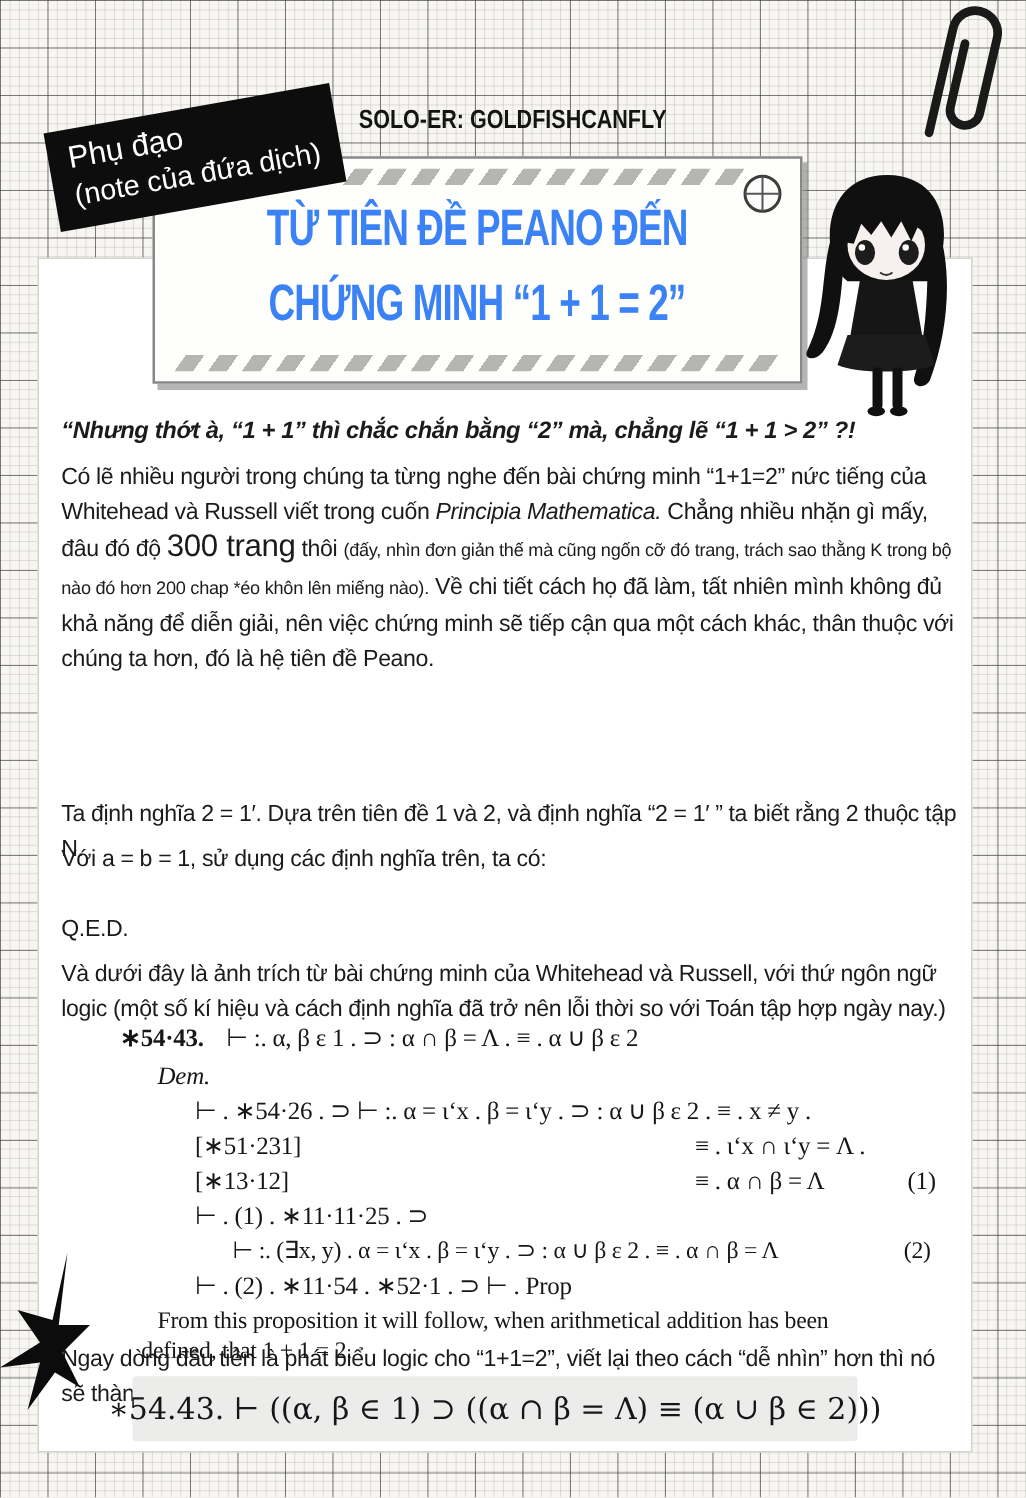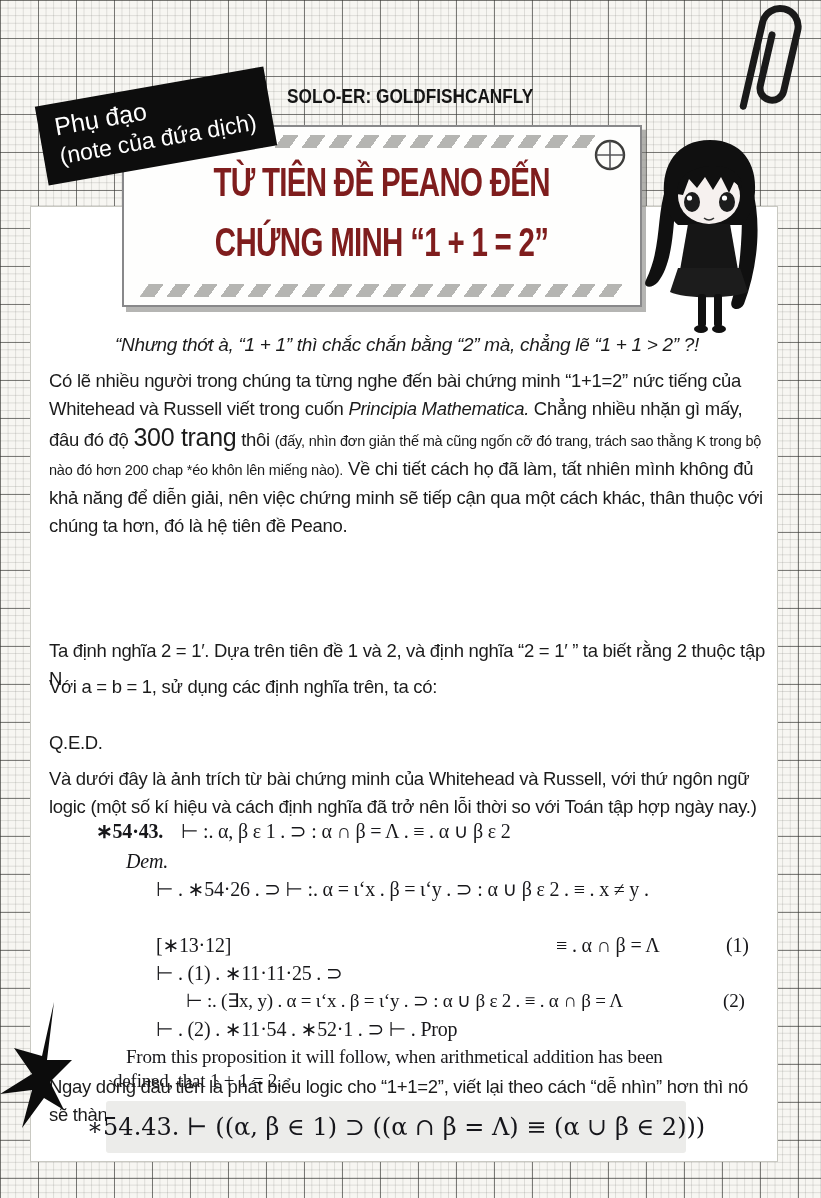--- a/index.html
+++ b/index.html
@@ -27,30 +27,30 @@
   .panel-inner{position:absolute;left:18px;top:0;width:716px;height:100%;}
   .titlecard{position:absolute;left:122px;top:125px;width:520px;height:182px;background:#fefefd;
     border:2px solid #88888a;box-shadow:4px 5px 0 rgba(120,120,116,.55);z-index:5;box-sizing:border-box;}
   .stripes{position:absolute;left:20px;right:40px;height:13px;
     background:repeating-linear-gradient(90deg,#b5b5b2 0 15px,transparent 15px 27px);
     transform:skewX(-35deg);}
   .stripes.top{top:8px;}
   .stripes.bottom{bottom:8px;right:20px;}
   .grommet{position:absolute;right:12px;top:10px;}
   .title-line{position:absolute;left:0;right:0;text-align:center;font-weight:bold;
-    color:#7f1d1d;font-size:41px;line-height:46px;}
+    color:#3b82f6;font-size:41px;line-height:46px;}
   .title-line span{display:inline-block;transform:scaleX(.72);white-space:nowrap;letter-spacing:-1px;}
   .tl1{top:32px;}
   .tl2{top:92px;}
   .chibi{position:absolute;left:628px;top:132px;z-index:7;}
   .paperclip{position:absolute;left:727px;top:-10px;transform:rotate(13deg);z-index:8;}
   .splat{position:absolute;left:-8px;top:998px;z-index:7;}
   
   .blk{position:absolute;left:0;width:716px;font-size:18.5px;line-height:28px;letter-spacing:-.3px;}
-  .quote{top:124px;text-align:center;font-weight:normal;font-style:italic;font-size:19px;}
+  .quote{top:124px;font-weight:bold;font-style:italic;font-size:19px;}
   .p1{top:160px;}
   .p1 .it{font-style:italic;}
   .p1 .big{font-size:25px;}
   .p1 .small{font-size:14.5px;letter-spacing:-.2px;}
   .heading{top:318px;}
   .def1{top:346px;}
   .def2{top:430px;}
   .voi{top:466px;}
   .eq{top:494px;}
   .qed{top:522px;}
@@ -104,20 +104,21 @@
       <div class="blk def2">Ta định nghĩa 2 = 1′. Dựa trên tiên đề 1 và 2, và định nghĩa “2 = 1′ ” ta biết rằng 2 thuộc tập N.</div>
       <div class="blk voi">Với a = b = 1, sử dụng các định nghĩa trên, ta có:</div>
       <div class="blk qed">Q.E.D.</div>
 
       <div class="blk p3">Và dưới đây là ảnh trích từ bài chứng minh của Whitehead và Russell, với thứ ngôn ngữ logic (một số kí hiệu và cách định nghĩa đã trở nên lỗi thời so với Toán tập hợp ngày nay.)</div>
 
       <div class="mathblk">
         <div class="ml m0"><span class="lbl">∗54·43.</span><span>⊢ :. α, β ε 1 . ⊃ : α ∩ β = Λ . ≡ . α ∪ β ε 2</span></div>
         <div class="ml mdem">Dem.</div>
         <div class="ml m2">⊢ . ∗54·26 . ⊃ ⊢ :. α = ι‘x . β = ι‘y . ⊃ : α ∪ β ε 2 . ≡ . x ≠ y .</div>
+        <div class="ml m3"><span>[∗51·231]</span><span class="rt">≡ . ι‘x ∩ ι‘y = Λ .</span></div>
         <div class="ml m4"><span>[∗13·12]</span><span class="rt">≡ . α ∩ β = Λ</span><span class="num">(1)</span></div>
         <div class="ml m5">⊢ . (1) . ∗11·11·25 . ⊃</div>
         <div class="ml m6"><span>⊢ :. (∃x, y) . α = ι‘x . β = ι‘y . ⊃ : α ∪ β ε 2 . ≡ . α ∩ β = Λ</span><span class="num">(2)</span></div>
         <div class="ml m7">⊢ . (2) . ∗11·54 . ∗52·1 . ⊃ ⊢ . Prop</div>
         <div class="ml meng1">From this proposition it will follow, when arithmetical addition has been</div>
         <div class="ml meng2">defined, that 1 + 1 = 2.</div>
       </div>
 
       <div class="blk closing">Ngay dòng đầu tiên là phát biểu logic cho “1+1=2”, viết lại theo cách “dễ nhìn” hơn thì nó sẽ thành</div>
 

